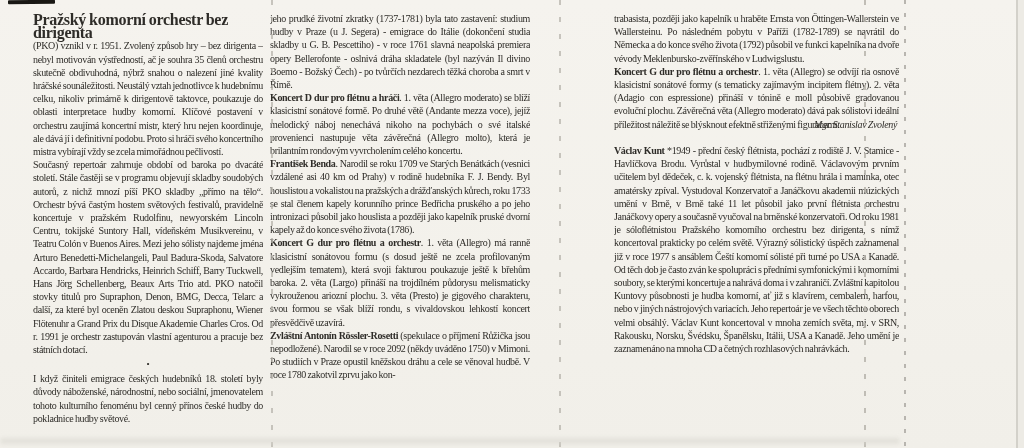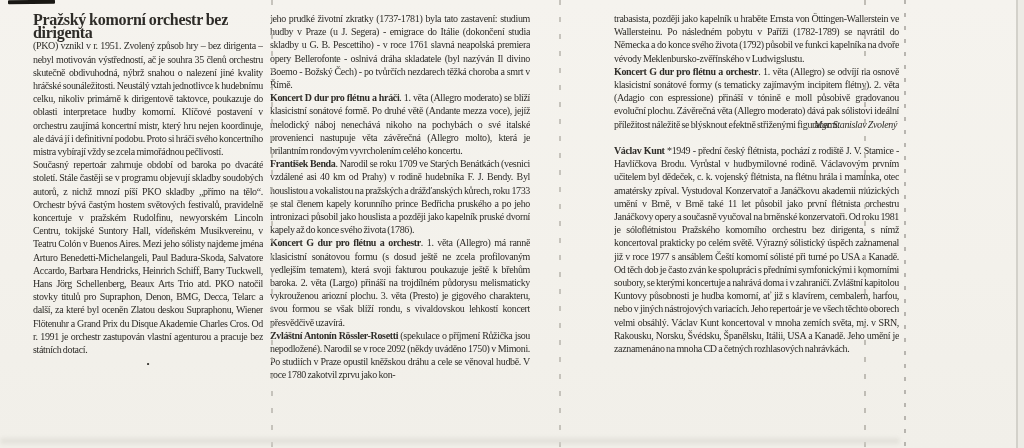--- a/index.html
+++ b/index.html
@@ -68,20 +68,21 @@
 </head>
 <body>
 
 <div class="page">
 
   <div class="panel panel1">
     <p class="head">Pražský komorní orchestr bez dirigenta</p>
     <p>(PKO) vznikl v r. 1951. Zvolený způsob hry – bez dirigenta – nebyl motivován výstředností, ač je souhra 35 členů orchestru skutečně obdivuhodná, nýbrž snahou o nalezení jiné kvality hráčské sounáležitosti. Neustálý vztah jednotlivce k hudebnímu celku, nikoliv primárně k dirigentově taktovce, poukazuje do oblasti interpretace hudby komorní. Klíčové postavení v orchestru zaujímá koncertní mistr, který hru nejen koordinuje, ale dává jí i definitivní podobu. Proto si hráči svého koncertního mistra vybírají vždy se zcela mimořádnou pečlivostí.</p>
     <p>Současný repertoár zahrnuje období od baroka po dvacáté století. Stále častěji se v programu objevují skladby soudobých autorů, z nichž mnozí píší PKO skladby „přímo na tělo“. Orchestr bývá častým hostem světových festivalů, pravidelně koncertuje v pražském Rudolfinu, newyorském Lincoln Centru, tokijské Suntory Hall, vídeňském Musikvereinu, v Teatru Colón v Buenos Aires. Mezi jeho sólisty najdeme jména Arturo Benedetti-Michelangeli, Paul Badura-Skoda, Salvatore Accardo, Barbara Hendricks, Heinrich Schiff, Barry Tuckwell, Hans Jörg Schellenberg, Beaux Arts Trio atd. PKO natočil stovky titulů pro Supraphon, Denon, BMG, Decca, Telarc a další, za které byl oceněn Zlatou deskou Supraphonu, Wiener Flötenuhr a Grand Prix du Disque Akademie Charles Cros. Od r. 1991 je orchestr zastupován vlastní agenturou a pracuje bez státních dotací.</p>
     <p class="bullet-line">•</p>
+    <p>I když činiteli emigrace českých hudebníků 18. století byly důvody náboženské, národnostní, nebo sociální, jmenovatelem tohoto kulturního fenoménu byl cenný přínos české hudby do pokladnice hudby světové.</p>
   </div>
 
   <div class="panel panel2">
     <p>jeho prudké životní zkratky (1737-1781) byla tato zastavení: studium hudby v Praze (u J. Segera) - emigrace do Itálie (dokončení studia skladby u G. B. Pescettiho) - v roce 1761 slavná neapolská premiera opery Bellerofonte - oslnivá dráha skladatele (byl nazýván Il divino Boemo - Božský Čech) - po tvůrčích nezdarech těžká choroba a smrt v Římě.</p>
     <p><span class="lead">Koncert D dur pro flétnu a hráči</span><span>. 1. věta (Allegro moderato) se blíží klasicistní sonátové formě. Po druhé větě (Andante mezza voce), jejíž melodický náboj nenechává nikoho na pochybách o své italské provenienci nastupuje věta závěrečná (Allegro molto), která je brilantním rondovým vyvrcholením celého koncertu.</span></p>
     <p><span class="lead">František Benda</span><span>. Narodil se roku 1709 ve Starých Benátkách (vesnici vzdálené asi 40 km od Prahy) v rodině hudebníka F. J. Bendy. Byl houslistou a vokalistou na pražských a drážďanských kůrech, roku 1733 se stal členem kapely korunního prince Bedřicha pruského a po jeho intronizaci působil jako houslista a později jako kapelník pruské dvorní kapely až do konce svého života (1786).</span></p>
     <p><span class="lead">Koncert G dur pro flétnu a orchestr</span><span>. 1. věta (Allegro) má ranně klasicistní sonátovou formu (s dosud ještě ne zcela profilovaným vedlejším tematem), která svoji fakturou poukazuje ještě k břehům baroka. 2. věta (Largo) přináší na trojdílném půdorysu melismaticky vykrouženou ariozní plochu. 3. věta (Presto) je gigového charakteru, svou formou se však blíží rondu, s vivaldovskou lehkostí koncert přesvědčivě uzavírá.</span></p>
     <p><span class="lead">Zvláštní Antonín Rössler-Rosetti</span><span> (spekulace o příjmení Růžička jsou nepodložené). Narodil se v roce 2092 (někdy uváděno 1750) v Mimoni. Po studiích v Praze opustil kněžskou dráhu a cele se věnoval hudbě. V roce 1780 zakotvil zprvu jako kon-</span></p>
   </div>
 

